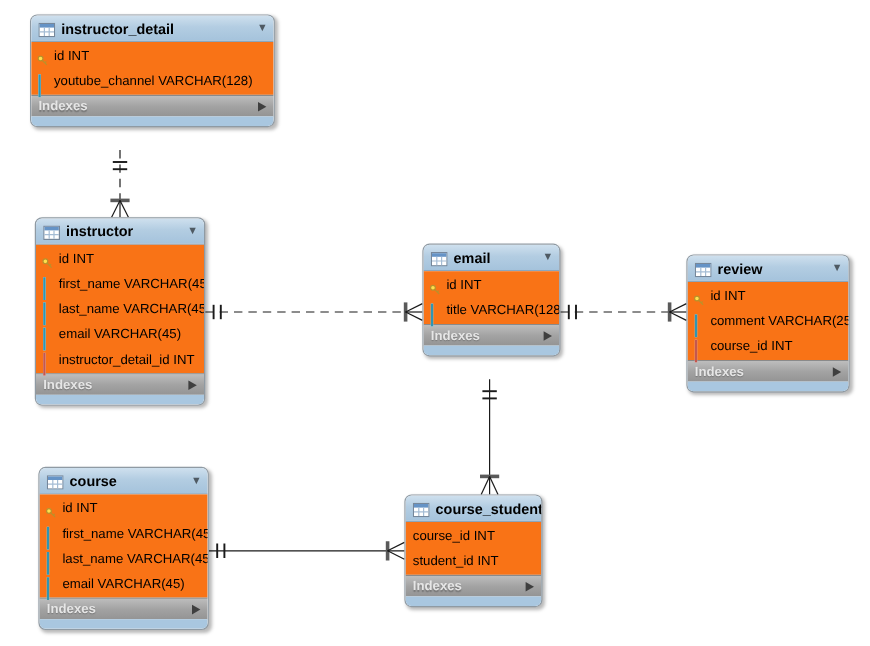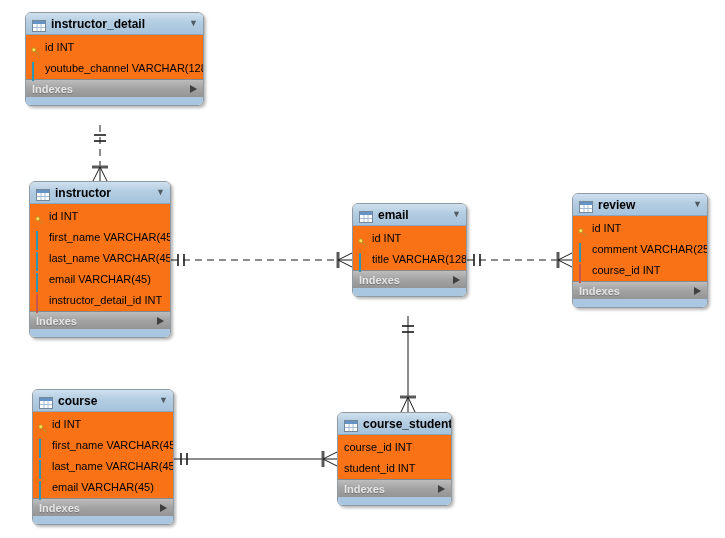--- a/index.html
+++ b/index.html
@@ -115,21 +115,21 @@
       <line x1="174" y1="459" x2="323" y2="459"></line>
       <line x1="181" y1="453" x2="181" y2="465" stroke-width="1.6"></line>
       <line x1="187" y1="453" x2="187" y2="465" stroke-width="1.6"></line>
       <line x1="323" y1="451" x2="323" y2="467" stroke="#5a5a5a" stroke-width="3"></line>
       <line x1="323" y1="459" x2="337" y2="452"></line>
       <line x1="323" y1="459" x2="337" y2="459"></line>
       <line x1="323" y1="459" x2="337" y2="466"></line>
     </g>
   </svg>
 
-  <div class="table-box" style="left:25px; top:12px; width:179px;">
+  <div class="table-box" style="left:25px; top:12px; width:204px;">
     <div class="tbl-header">
       <span class="tbl-icon">
         <svg width="14" height="12" viewBox="0 0 14 12">
             <rect x="0.5" y="0.5" width="13" height="11" fill="#fff" stroke="#76879a"></rect>
             <rect x="1" y="1" width="12" height="3" fill="#6593c6"></rect>
             <line x1="1" y1="7.5" x2="13" y2="7.5" stroke="#a4bcd4"></line>
             <line x1="5" y1="4" x2="5" y2="11" stroke="#a4bcd4"></line>
             <line x1="9" y1="4" x2="9" y2="11" stroke="#a4bcd4"></line>
           </svg>
       </span>
@@ -235,21 +235,21 @@
         <span class="col-text">title VARCHAR(128)</span>
       </div>
     </div>
     <div class="tbl-indexes">
       <span class="indexes-label">Indexes</span>
       <span class="expand-arrow"></span>
     </div>
     <div class="tbl-footer"></div>
   </div>
 
-  <div class="table-box" style="left:572px; top:193px; width:136px;">
+  <div class="table-box" style="left:572px; top:212px; width:136px;">
     <div class="tbl-header">
       <span class="tbl-icon">
         <svg width="14" height="12" viewBox="0 0 14 12">
             <rect x="0.5" y="0.5" width="13" height="11" fill="#fff" stroke="#76879a"></rect>
             <rect x="1" y="1" width="12" height="3" fill="#6593c6"></rect>
             <line x1="1" y1="7.5" x2="13" y2="7.5" stroke="#a4bcd4"></line>
             <line x1="5" y1="4" x2="5" y2="11" stroke="#a4bcd4"></line>
             <line x1="9" y1="4" x2="9" y2="11" stroke="#a4bcd4"></line>
           </svg>
       </span>

